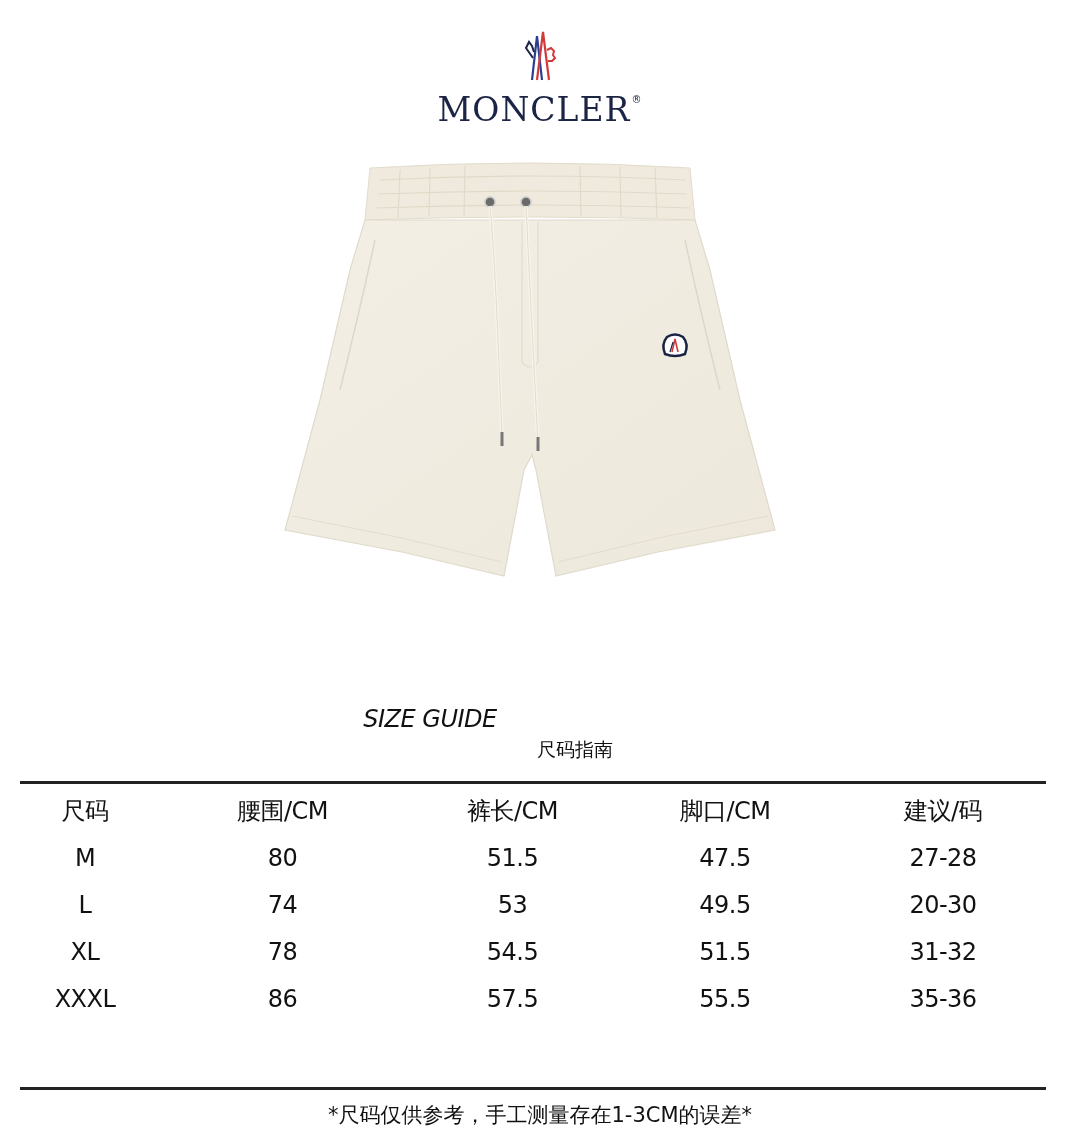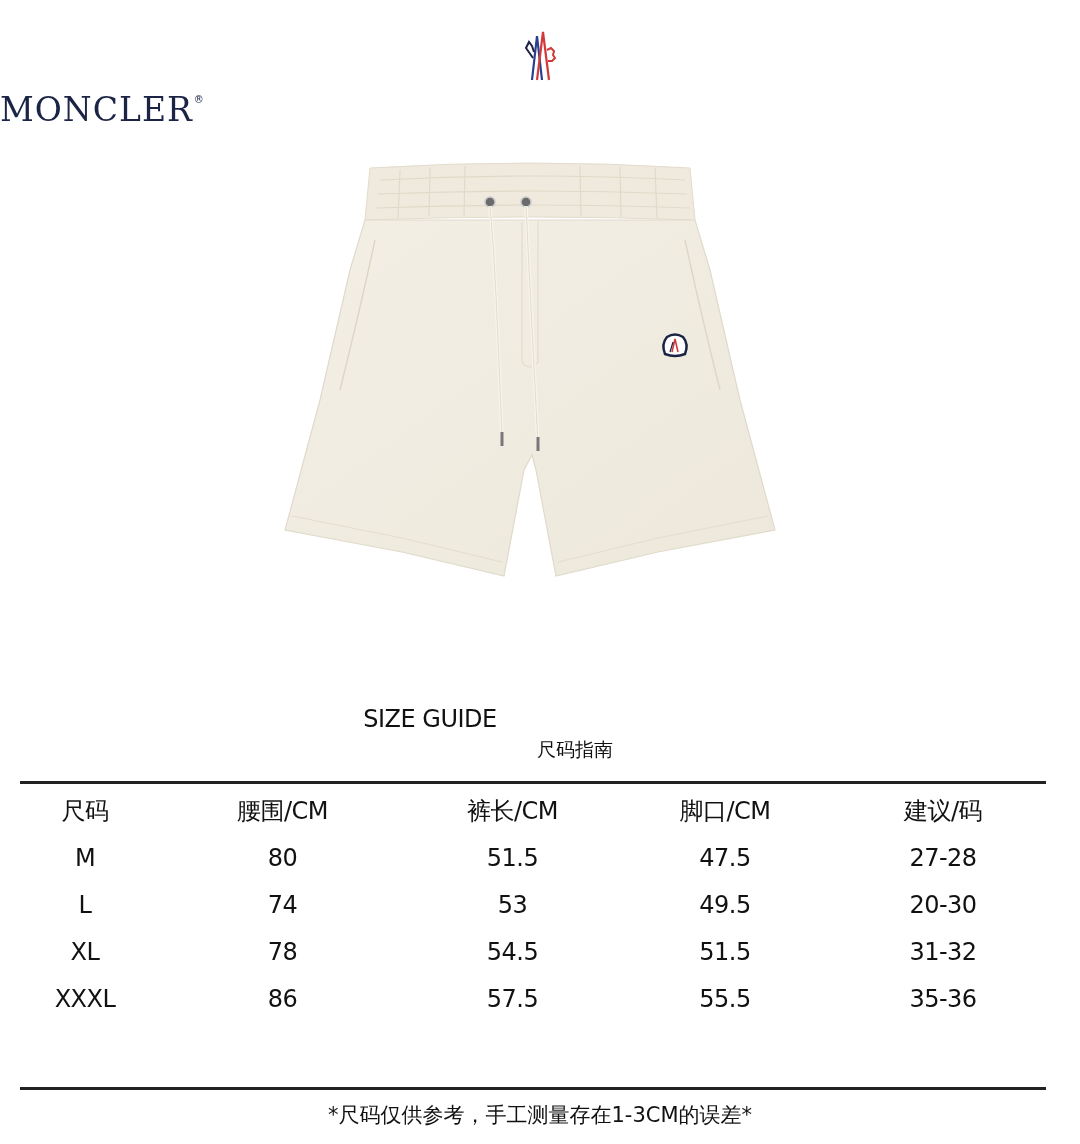--- a/index.html
+++ b/index.html
@@ -1,32 +1,32 @@
 <!DOCTYPE html>
 <html><head>
 <meta charset="utf-8">
 <style>
   html, body { margin: 0; padding: 0; background: #ffffff; }
   body {
     width: 1080px; height: 1144px; position: relative; overflow: hidden;
     font-family: "DejaVu Sans", "Liberation Sans", sans-serif; color: #111;
   }
-  .logo-wrap { position: absolute; left: 0; top: 28px; width: 1080px; }
+  .logo-wrap { position: absolute; left: 0; top: 28px; width: 1080px; text-align: center; }
   .logo-mark { display: block; margin: 0 auto; width: 40px; height: 54px; }
   .logo-text {
     display: inline-block; margin-top: 0px;
     font-family: "DejaVu Serif", "Liberation Serif", serif;
     font-size: 33px; letter-spacing: 1px; color: #1c2445; line-height: 36px;
   }
   .logo-text sup { font-size: 10px; vertical-align: 18px; margin-left: 1px; font-family: "DejaVu Sans", sans-serif; }
 
   .product { position: absolute; left: 240px; top: 150px; width: 580px; height: 520px; }
 
   .guide-title { position: absolute; left: 0; width: 860px; text-align: center; top: 704px;
-    font-size: 24px; font-weight: normal; letter-spacing: -0.5px; color: #111; line-height: 30px; }
+    font-size: 24px; font-weight: normal; letter-spacing: -0.5px; color: #111; line-height: 30px; font-style: italic; }
   .guide-subtitle { position: absolute; left: 0; width: 1080px; text-align: center; top: 736px;
     font-size: 19px; color: #111; line-height: 26px; padding-left: 35px; }
 
   .rule { position: absolute; left: 20px; width: 1026px; height: 3px; background: #222; }
   .rule-top { top: 781px; }
   .rule-bottom { top: 1087px; }
 
   table.sizes { position: absolute; left: 20px; top: 788px; width: 1026px; border-collapse: collapse; }
   table.sizes th, table.sizes td {
     font-weight: normal; font-size: 24px; color: #111; text-align: center;

